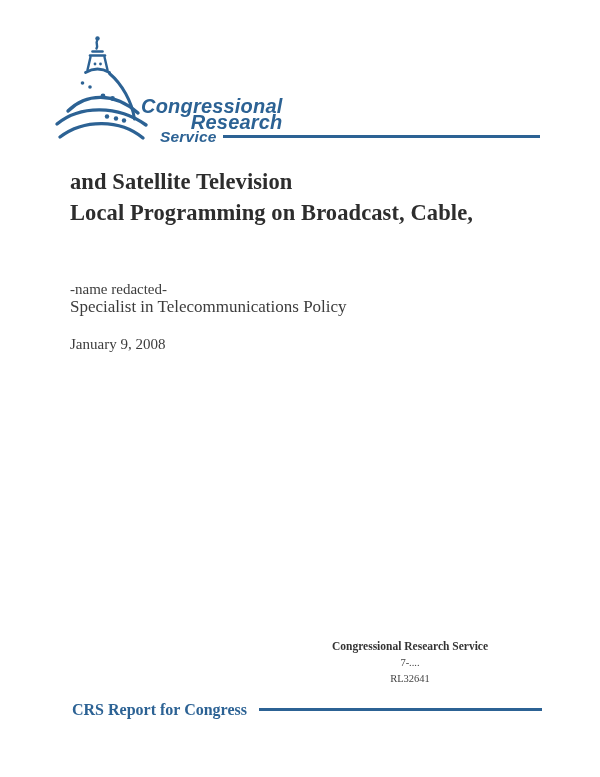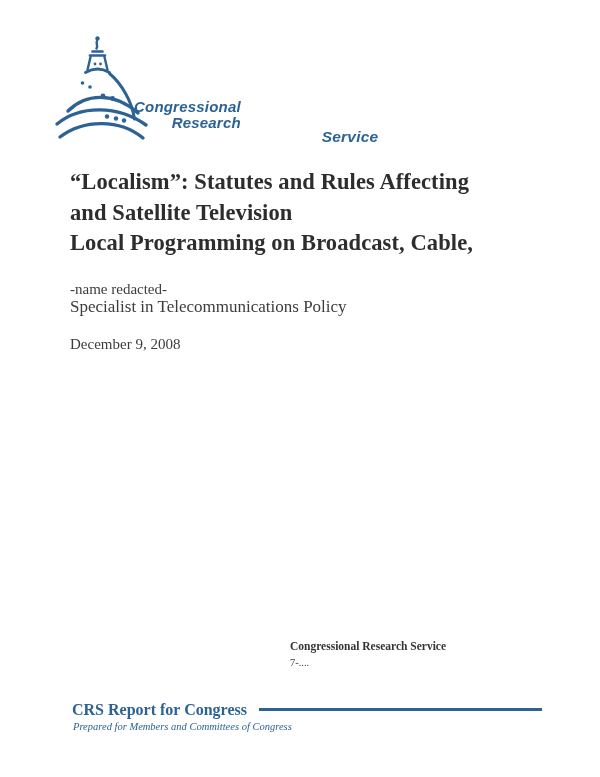--- a/index.html
+++ b/index.html
@@ -17,31 +17,31 @@
     font-family:"Liberation Serif", serif;
     color:var(--body-text);
     overflow:hidden;
   }
   
   .dome{
     position:absolute;left:54px;top:34px;
     color:var(--accent);
   }
   .logo-text{
-    position:absolute;left:134px;top:99px;
+    position:absolute;left:141px;top:99px;
     font-family:"Liberation Sans", sans-serif;
     font-style:italic;font-weight:bold;
-    font-size:15px;line-height:15.5px;
+    font-size:20px;line-height:15.5px;
     color:var(--accent);
     letter-spacing:.2px;
   }
   .logo-line2{margin-left:9px;text-align:right;}
   .logo-row3{
     position:absolute;left:160px;top:129px;width:380px;
-    display:flex;align-items:center;gap:6px;flex-direction:column;
+    display:flex;align-items:center;gap:6px;
   }
   .logo-row3 .logo-line3{
     font-family:"Liberation Sans", sans-serif;
     font-style:italic;font-weight:bold;
     font-size:15.5px;line-height:15.5px;
     color:var(--accent);letter-spacing:.2px;
     white-space:nowrap;
   }
   .rule{height:3px;background:var(--accent);flex:1;}
   
@@ -60,21 +60,21 @@
     position:absolute;left:70px;top:298px;
     font-size:17px;line-height:18px;
   }
   .report-date{
     position:absolute;left:70px;top:335px;
     font-size:15px;line-height:18px;
   }
   
   .footer-info{
     position:absolute;right:70px;top:638px;width:240px;
-    text-align:left;
+    text-align:center;
   }
   .footer-info .org{
     font-weight:bold;font-size:11.5px;line-height:17px;
     color:#333;
   }
   .footer-info .small{
     font-size:10.5px;line-height:15.5px;color:#444;
   }
   
   .banner-row{
@@ -129,33 +129,32 @@
   <div class="logo-text">
     <div class="logo-line1">Congressional</div>
     <div class="logo-line2">Research</div>
   </div>
   <div class="logo-row3">
     <span class="logo-line3">Service</span>
     <span class="rule"></span>
   </div>
 
   <h1 class="title">
-    <span>“Localism”: Statutes and Rules Affecting</span>
     <span>and Satellite Television</span>
     <span>Local Programming on Broadcast, Cable,</span>
   </h1>
 
   <div class="author-name">-name redacted-</div>
   <div class="author-role">Specialist in Telecommunications Policy</div>
-  <div class="report-date">December 9, 2008</div>
+  <div class="report-date">January 9, 2008</div>
 
   <div class="footer-info">
     <div class="org">Congressional Research Service</div>
     <div class="small">7-....</div>
+    <div class="small">RL32641</div>
   </div>
 
   <div class="banner-row">
     <span class="banner-title">CRS Report for Congress</span>
     <span class="rule"></span>
   </div>
-  <div class="banner-subtitle">Prepared for Members and Committees of Congress</div>
 
 </div>
 
 </body></html>

